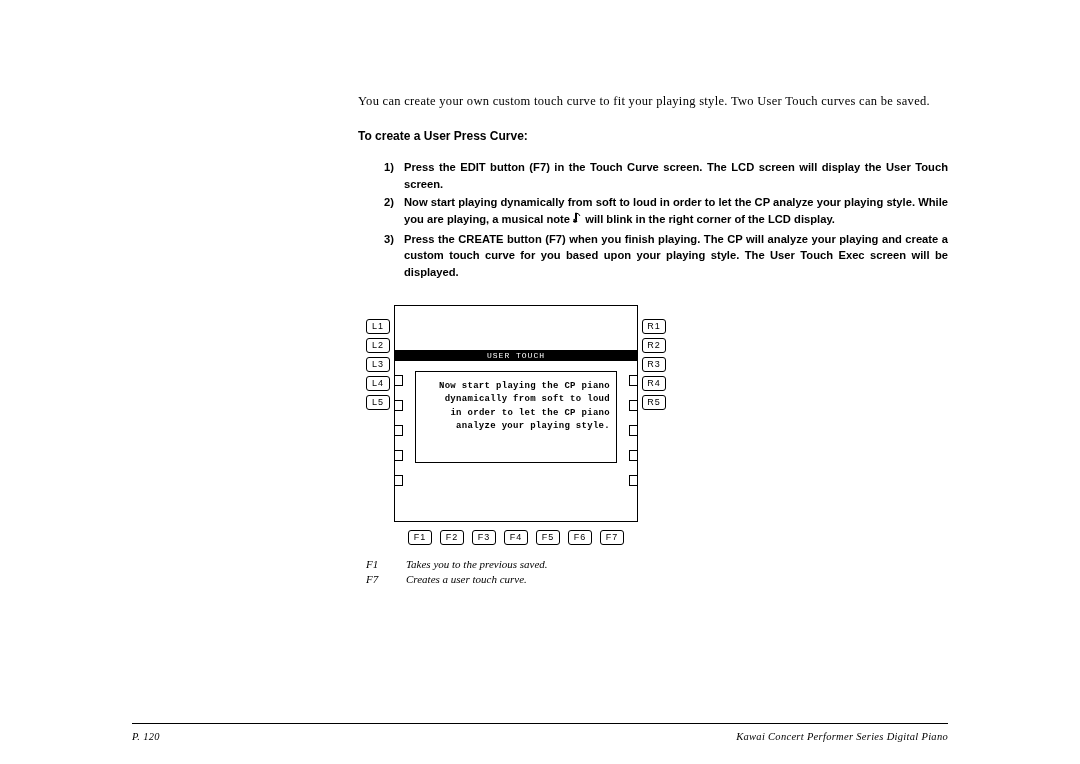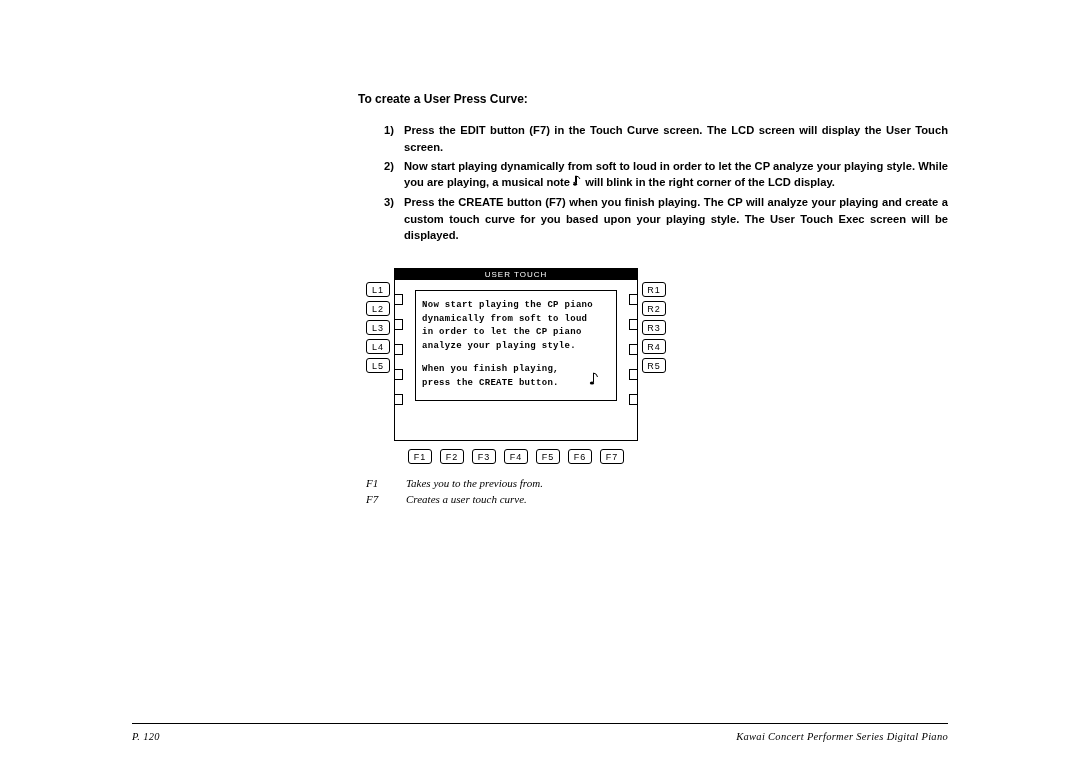--- a/index.html
+++ b/index.html
@@ -93,25 +93,26 @@
     justify-content: center;
   }
   .lcd {
     width: 244px;
     border: 1.5px solid #000;
     background: #fff;
   }
   .lcd-title-bar {
     background: #000;
     color: #fff;
-    font-family: Liberation Sans, sans-serif;
+    font-family: Liberation Mono, monospace;
     font-size: 8px;
     letter-spacing: 1px;
     text-align: center;
     padding: 1px 0;
+    margin-top: 44px;
   }
   .lcd-body {
     padding: 10px 6px 4px 6px;
     position: relative;
     min-height: 160px;
   }
   .tick-col {
     position: absolute;
     top: 14px;
     display: flex;
@@ -124,26 +125,26 @@
     width: 8px;
     height: 11px;
     border-top: 1px solid #000;
     border-bottom: 1px solid #000;
   }
   .tick-col.tl .tick { border-left: none; border-right: 1px solid #000; }
   .tick-col.tr .tick { border-right: none; border-left: 1px solid #000; }
   .msg-box {
     border: 1px solid #000;
     margin: 0 14px 6px 14px;
-    padding: 8px 6px 10px 6px;
+    padding: 8px 6px 28px 6px;
     font-family: 'Courier New', monospace;
     font-size: 9px;
     font-weight: bold;
     letter-spacing: 0.3px;
-    text-align: left;
+    text-align: right;
     line-height: 1.5;
   }
   .msg-box .p2 {
     margin-top: 10px;
     position: relative;
   }
   .note-svg-box {
     position: absolute;
     right: 10px;
     bottom: -1px;
@@ -190,20 +191,21 @@
     font-style: italic;
     font-size: 10.5px;
     letter-spacing: 0.3px;
   }
 </style>
 </head>
 <body>
 
 <div class="page">
 
+  <div class="intro">You can create your own custom touch curve to fit your playing style.  Two User Touch curves can be saved.</div>
 
   <div class="subheading">To create a User Press Curve:</div>
 
   <div class="steps">
     <div class="step">
       <div class="step-num">1)</div>
       <div class="step-text">Press the EDIT button (F7) in the Touch Curve screen.  The LCD screen will display the User Touch screen.</div>
     </div>
     <div class="step">
       <div class="step-num">2)</div>
@@ -246,28 +248,20 @@
                 <div class="tick"></div>
                 <div class="tick"></div>
                 <div class="tick"></div>
                 <div class="tick"></div>
             </div>
             <div class="msg-box">
               <div>Now start playing the CP piano</div>
               <div>dynamically from soft to loud</div>
               <div>in order to let the CP piano</div>
               <div>analyze your playing style.</div>
-              <div class="p2">
-                <div>When you finish playing,</div>
-                <div>press the CREATE button.</div>
-                <span class="note-svg-box"><svg width="11" height="14" viewBox="0 0 11 14">
-                      <path d="M4.5 1 L4.5 10 M4.5 1 Q8 1.5 8.5 5" fill="none" stroke="#000" stroke-width="1"></path>
-                      <ellipse cx="3" cy="11" rx="2.2" ry="1.5" fill="#000"></ellipse>
-                    </svg></span>
-              </div>
             </div>
           </div>
         </div>
 
         <div class="side-buttons right">
           <div class="btn-label">R1</div>
           <div class="btn-label">R2</div>
           <div class="btn-label">R3</div>
           <div class="btn-label">R4</div>
           <div class="btn-label">R5</div>
@@ -282,21 +276,21 @@
         <div class="btn-label">F5</div>
         <div class="btn-label">F6</div>
         <div class="btn-label">F7</div>
       </div>
     </div>
   </div>
 
   <div class="legend">
     <div class="legend-row">
       <div class="legend-key">F1</div>
-      <div>Takes you to the previous from.</div>
+      <div>Takes you to the previous saved.</div>
     </div>
     <div class="legend-row">
       <div class="legend-key">F7</div>
       <div>Creates a user touch curve.</div>
     </div>
   </div>
 
 </div>
 
 <div class="footer-rule"></div>

